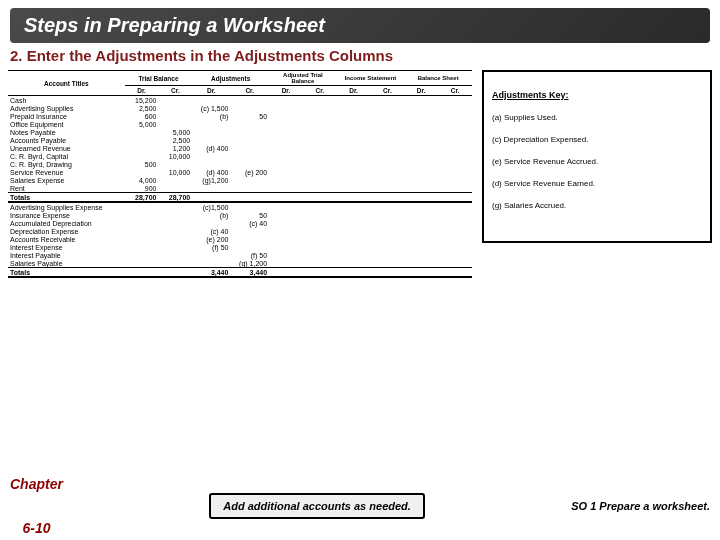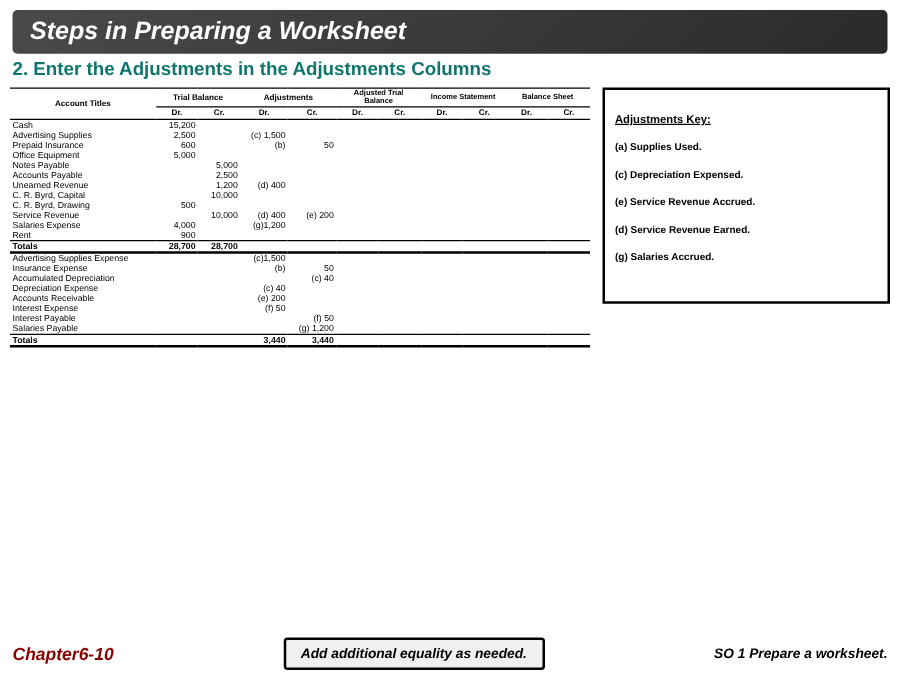--- a/index.html
+++ b/index.html
@@ -20,21 +20,21 @@
       font-weight: bold;
       padding: 6px 14px;
       margin: 8px 10px 4px 10px;
       border-radius: 4px;
     }
 
     .subtitle {
       font-size: 15px;
       font-weight: bold;
       margin: 4px 10px 6px 10px;
-      color: #0f766e;
+      color: #7f1d1d;
     }
 
     .main-content {
       display: flex;
       flex-direction: row;
       margin: 0 8px;
     }
 
     .left-section {
       flex: 1;
@@ -87,21 +87,20 @@
 
     .adjustments-key-box .key-title {
       font-weight: bold;
       font-size: 9px;
       margin-bottom: 3px;
       text-decoration: underline;
     }
 
     .adjustments-key-box .key-item {
       margin: 13px 0;
-      font-weight: bold;
     }
 
     .enter-box {
       border: 2px solid #000;
       padding: 6px 8px;
       font-size: 8px;
       background: #fff;
       text-align: center;
       font-style: italic;
       line-height: 1.4;
@@ -473,19 +472,19 @@
           <div class="key-item">(d)  Service Revenue Earned.</div>
           <div class="key-item">(g)  Salaries Accrued.</div>
         </div>
     </div>
 
 
   </div>
 </div>
 
 <div class="bottom-bar">
-  <div style="display:flex;flex-direction:row;align-items:center;">
+  <div style="display:flex;flex-direction:column;align-items:center;gap:28px;">
     <span style="font-size:14px;font-weight:bold;color:#8B0000;font-style:italic;">Chapter</span>
     <span style="font-size:14px;font-weight:bold;color:#8B0000;font-style:italic;">6-10</span>
   </div>
-  <button class="add-accounts-btn">Add additional equality as needed.</button>
+  <button class="add-accounts-btn">Add additional accounts as needed.</button>
   <span class="so1-text">SO 1  Prepare a worksheet.</span>
 </div>
 
 </body></html>

